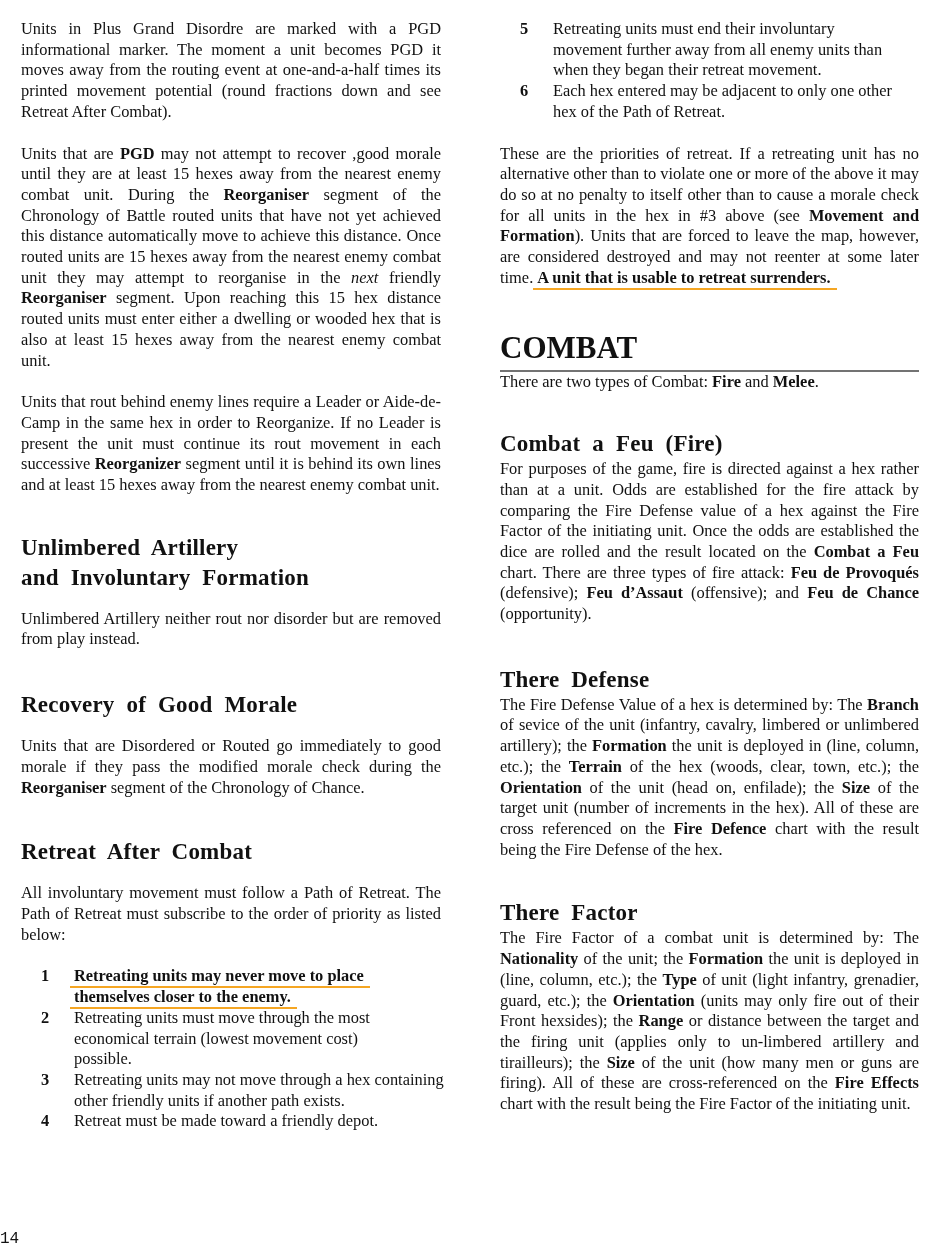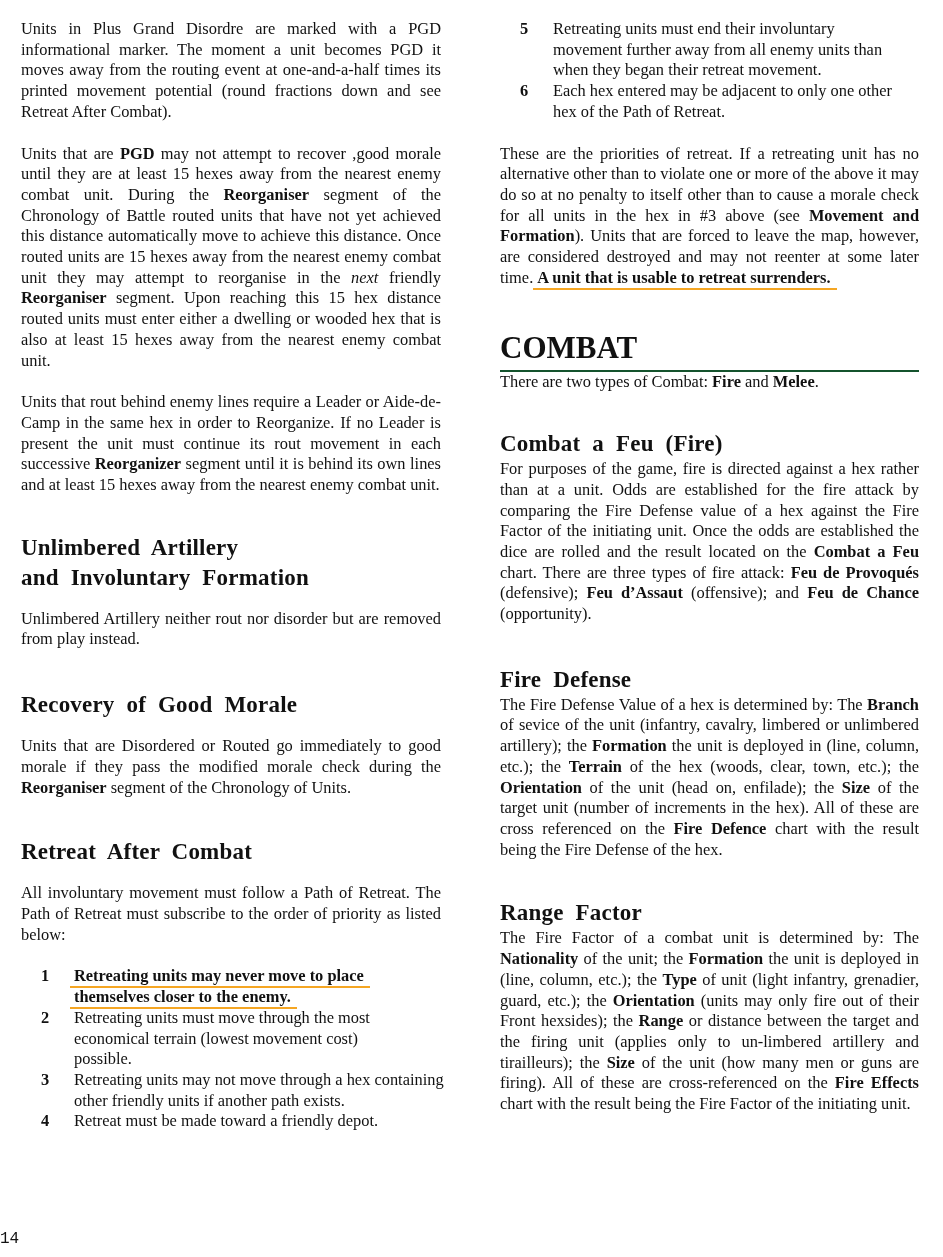--- a/index.html
+++ b/index.html
@@ -14,21 +14,21 @@
   .col-left { left: 21px; width: 420px; }
   .col-right { left: 500px; width: 419px; }
   p { margin: 0; text-align: justify; }
   b { font-weight: bold; }
   .h2 {
     font-weight: bold; font-size: 23px; line-height: 30px; margin: 0;
     word-spacing: 6px; letter-spacing: 0.2px;
   }
   .h1 {
     font-weight: bold; font-size: 31px; line-height: 36px; margin: 0;
-    padding-bottom: 4px; border-bottom: 2px solid #14532d;
+    padding-bottom: 4px; border-bottom: 2px solid #737373;
   }
   .hl { position: relative; font-weight: bold; }
   .hl::after {
     content: ""; position: absolute; left: -4px; right: -6px; bottom: -3px;
     height: 2px; background: #f5a623;
   }
   ol.pri { list-style: none; margin: 0; padding: 0; }
   ol.pri li { position: relative; padding-left: 53px; text-align: left; }
   ol.pri li .num { position: absolute; left: 20px; top: 0; font-weight: bold; }
   .pagenum {
@@ -46,21 +46,21 @@
 
   <p style="margin-top:21px"><span>Units that rout behind enemy lines require a Leader or Aide-de-Camp in the same hex in order to Reorganize.   If no Leader is present the unit must continue its rout movement in each successive </span><b>Reorganizer</b><span> segment until it is behind its own lines and at least 15 hexes away from the nearest enemy combat unit.</span></p>
 
   <div class="h2" style="margin-top:37px">
     <div>Unlimbered Artillery</div>
     <div>and Involuntary Formation</div>
   </div>
   <p style="margin-top:16px">Unlimbered Artillery neither rout nor disorder but are removed from play instead.</p>
 
   <div class="h2" style="margin-top:40px">Recovery of Good Morale</div>
-  <p style="margin-top:16px"><span>Units that are Disordered or Routed go immediately to good morale if they pass the modified morale check during the </span><b>Reorganiser</b><span> segment of the Chronology of Units.</span></p>
+  <p style="margin-top:16px"><span>Units that are Disordered or Routed go immediately to good morale if they pass the modified morale check during the </span><b>Reorganiser</b><span> segment of the Chronology of Chance.</span></p>
 
   <div class="h2" style="margin-top:39px">Retreat After Combat</div>
   <p style="margin-top:16px">All involuntary movement must follow a Path of Retreat. The Path of Retreat must subscribe to the order of priority as listed below:</p>
 
   <ol class="pri" style="margin-top:21px; width:425px">
     <li>
       <span class="num">1</span>
       <span class="hl" style="--hl: #f5a623;">Retreating units may never move to place</span><br>
       <span class="hl" style="--hl: #f5a623;">themselves closer to the enemy.</span>
     </li>
@@ -92,20 +92,20 @@
   </ol>
 
   <p style="margin-top:21px"><span>These are the priorities of retreat.  If a retreating unit has no alternative other than to violate one or more of the above it may do so at no penalty to itself other than to cause a morale check for all units in the hex in #3 above (see </span><b>Movement and Formation</b><span>).  Units that are forced to leave the map, however, are considered destroyed and may not reenter at some later time.  </span><span class="hl" style="--hl: #f5a623;">A unit that is usable to retreat surrenders.</span></p>
 
   <div class="h1" style="margin-top:42px">COMBAT</div>
   <p style=""><span>There are two types of Combat:  </span><b>Fire</b><span> and </span><b>Melee</b><span>.</span></p>
 
   <div class="h2" style="margin-top:36px">Combat a Feu (Fire)</div>
   <p><span>For purposes of the game, fire is directed against a hex rather than at a unit.  Odds are established for the fire attack by comparing the Fire Defense value of a hex against the Fire Factor of the initiating unit.  Once the odds are established the dice are rolled and the result located on the </span><b>Combat a Feu</b><span> chart.  There are three types of fire attack:  </span><b>Feu de Provoqués</b><span> (defensive);  </span><b>Feu d’Assaut</b><span> (offensive); and </span><b>Feu de Chance</b><span> (opportunity).</span></p>
 
-  <div class="h2" style="margin-top:40px">Fire Defense</div>
+  <div class="h2" style="margin-top:40px">There Defense</div>
   <p><span>The Fire Defense Value of a hex is determined by: The </span><b>Branch</b><span> of sevice of the unit (infantry, cavalry, limbered or unlimbered artillery); the </span><b>Formation</b><span> the unit is deployed in (line, column, etc.); the </span><b>Terrain</b><span> of the hex (woods, clear, town, etc.); the </span><b>Orientation</b><span> of the unit (head on, enfilade); the </span><b>Size</b><span> of the target unit (number of increments in the hex). All of these are cross referenced on the </span><b>Fire Defence</b><span> chart with the result being the Fire Defense of the hex.</span></p>
 
-  <div class="h2" style="margin-top:38px">Range Factor</div>
+  <div class="h2" style="margin-top:38px">There Factor</div>
   <p><span>The Fire Factor of a combat unit is determined by: The </span><b>Nationality</b><span> of the unit; the </span><b>Formation</b><span> the unit is deployed in (line, column, etc.); the </span><b>Type</b><span> of unit (light infantry, grenadier, guard, etc.); the </span><b>Orientation</b><span> (units may only fire out of their Front hexsides); the </span><b>Range</b><span> or distance between the target and the firing unit (applies only to un-limbered artillery and tirailleurs); the </span><b>Size</b><span> of the unit (how many men or guns are firing).  All of these are cross-referenced on the </span><b>Fire Effects</b><span> chart with the result being the Fire Factor of the initiating unit.</span></p>
 </div>
 
 <div class="pagenum">14</div>
 
 </body></html>

